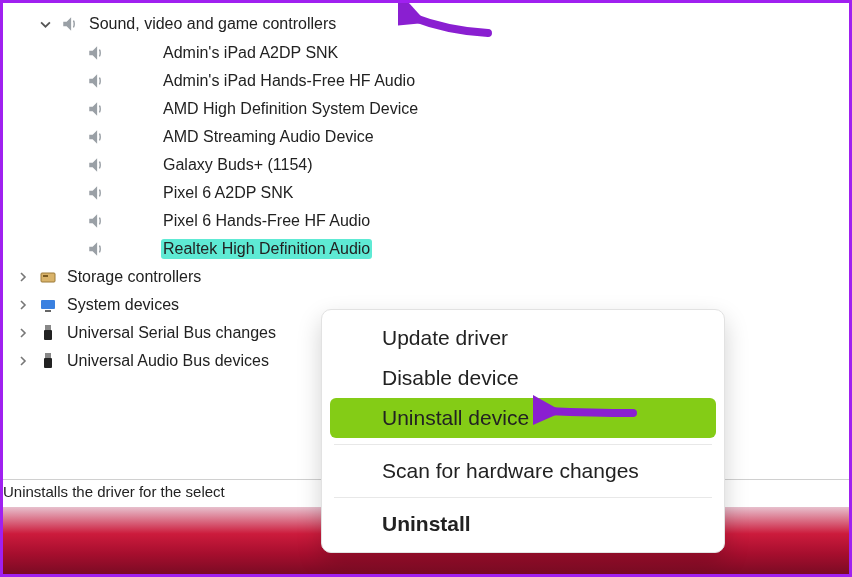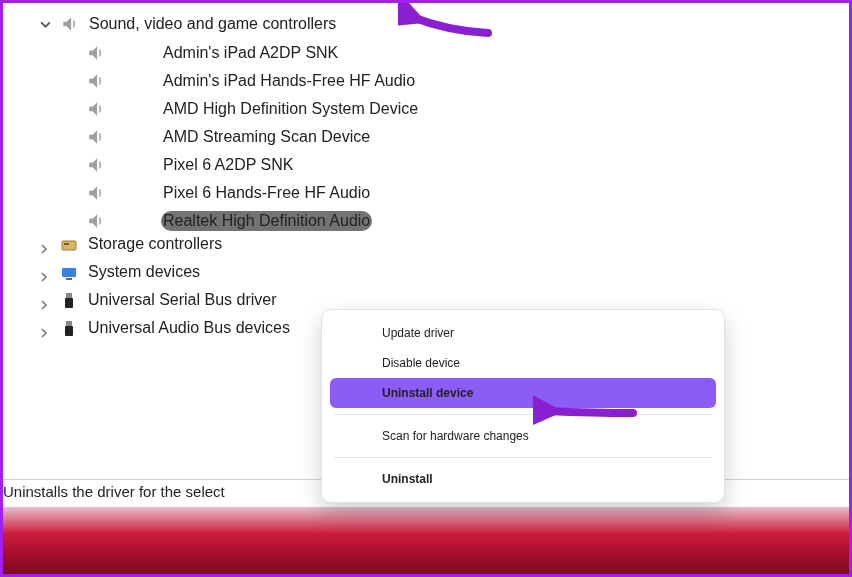--- a/index.html
+++ b/index.html
@@ -39,29 +39,29 @@
     display: flex;
     align-items: center;
     height: 28px;
     padding-left: 80px;
     white-space: nowrap;
     gap: 44px;
   }
   .device-row .cat-icon { margin-right: 8px; }
   .device-label { padding: 1px 2px; }
   .selected {
-    background: #737373;
-    border-radius: 10px;
+    background: #5eead4;
+    border-radius: 3px;
   }
   .category-row {
     display: flex;
+    align-items: center;
     height: 28px;
     padding-left: 8px;
     white-space: nowrap;
-    margin-left: 21px;
   }
   .category-row .chevron { width: 24px; }
   .category-row .cat-icon { margin-right: 6px; }
   .sound-cat {
     display: flex;
     align-items: center;
     height: 30px;
     padding-left: 30px;
   }
   .sound-cat .chevron { width: 24px; }
@@ -93,28 +93,27 @@
     width: 404px;
     background: #fff;
     border: 1px solid #e2e2e2;
     border-radius: 10px;
     box-shadow: 0 10px 24px rgba(0,0,0,0.18);
     padding: 8px 4px;
     z-index: 50;
   }
   .menu-item {
     padding: 8px 10px 8px 52px;
-    font-size: 12px;
+    font-size: 21px;
     border-radius: 6px;
     margin: 0 4px;
     cursor: default;
   }
   .menu-item.hover {
-    background: #8b5cf6;
-    font-weight: bold;
+    background: #84cc16;
   }
   .menu-sep {
     border: none;
     border-top: 1px solid #e8e8e8;
     margin: 6px 8px;
   }
   .menu-item.bold { font-weight: 700; }
 
   
   .arrow {
@@ -174,21 +173,30 @@
         </span>
         <span class="device-label">AMD High Definition System Device</span>
       </div>
       <div class="device-row">
         <span class="cat-icon">
           <svg width="18" height="18" viewBox="0 0 16 16">
             <path class="speaker-svg" d="M2 6h3l4-4v12l-4-4H2z"></path>
             <path d="M11 5c1 1 1 5 0 6" fill="none" stroke="#9aa0a6" stroke-width="1.3"></path>
           </svg>
         </span>
-        <span class="device-label">AMD Streaming Scan Device</span>
+        <span class="device-label">AMD Streaming Audio Device</span>
+      </div>
+      <div class="device-row">
+        <span class="cat-icon">
+          <svg width="18" height="18" viewBox="0 0 16 16">
+            <path class="speaker-svg" d="M2 6h3l4-4v12l-4-4H2z"></path>
+            <path d="M11 5c1 1 1 5 0 6" fill="none" stroke="#9aa0a6" stroke-width="1.3"></path>
+          </svg>
+        </span>
+        <span class="device-label">Galaxy Buds+ (1154)</span>
       </div>
       <div class="device-row">
         <span class="cat-icon">
           <svg width="18" height="18" viewBox="0 0 16 16">
             <path class="speaker-svg" d="M2 6h3l4-4v12l-4-4H2z"></path>
             <path d="M11 5c1 1 1 5 0 6" fill="none" stroke="#9aa0a6" stroke-width="1.3"></path>
           </svg>
         </span>
         <span class="device-label">Pixel 6 A2DP SNK</span>
       </div>
@@ -246,21 +254,21 @@
           <svg width="10" height="10" viewBox="0 0 10 10">
             <path d="M3 1 L7 5 L3 9" fill="none" stroke="#777" stroke-width="1.6"></path>
           </svg>
         </span>
         <span class="cat-icon">
           <svg width="16" height="18" viewBox="0 0 16 18">
             <rect x="5" y="1" width="6" height="5" fill="#888"></rect>
             <rect x="4" y="6" width="8" height="10" rx="1" fill="#222"></rect>
           </svg>
         </span>
-        <span>Universal Serial Bus driver</span>
+        <span>Universal Serial Bus changes</span>
       </div>
       <div class="category-row">
         <span class="chevron">
           <svg width="10" height="10" viewBox="0 0 10 10">
             <path d="M3 1 L7 5 L3 9" fill="none" stroke="#777" stroke-width="1.6"></path>
           </svg>
         </span>
         <span class="cat-icon">
           <svg width="16" height="18" viewBox="0 0 16 18">
             <rect x="5" y="1" width="6" height="5" fill="#888"></rect>

